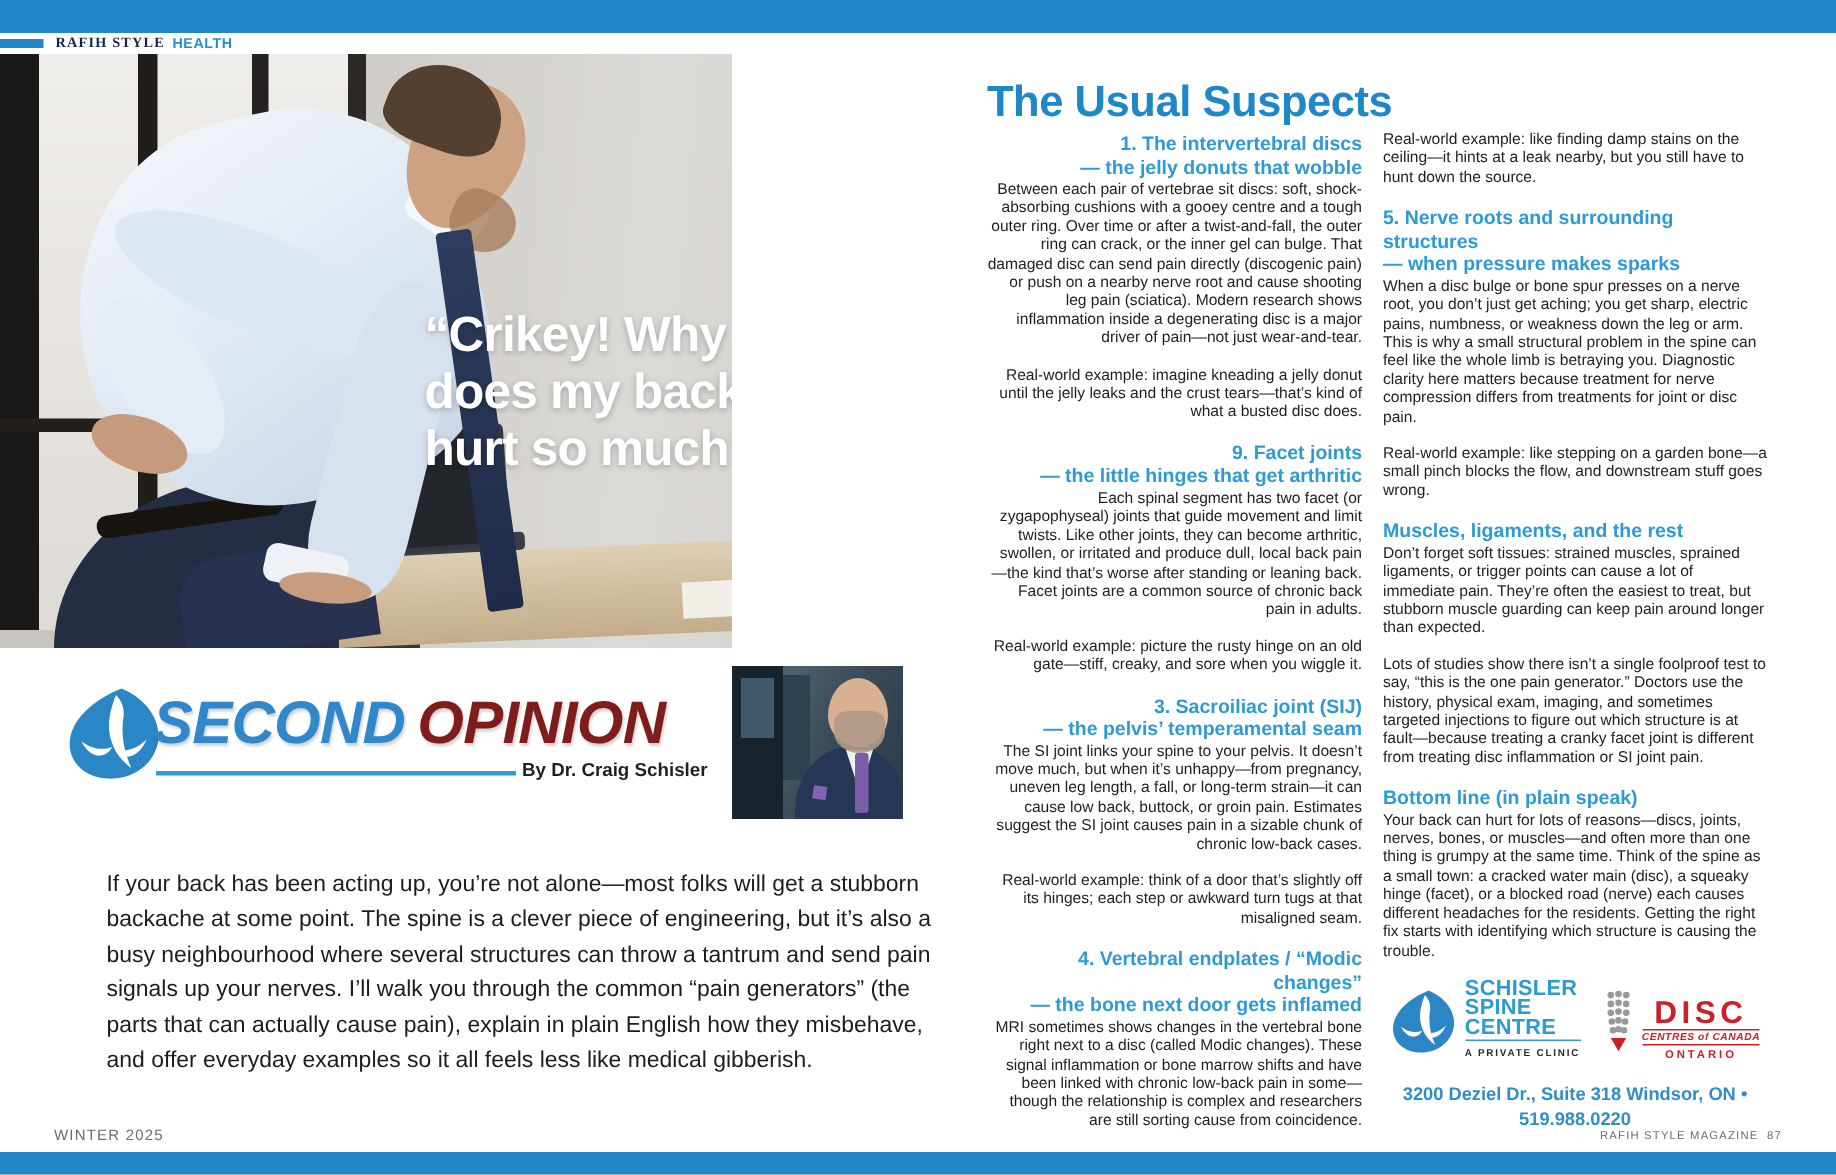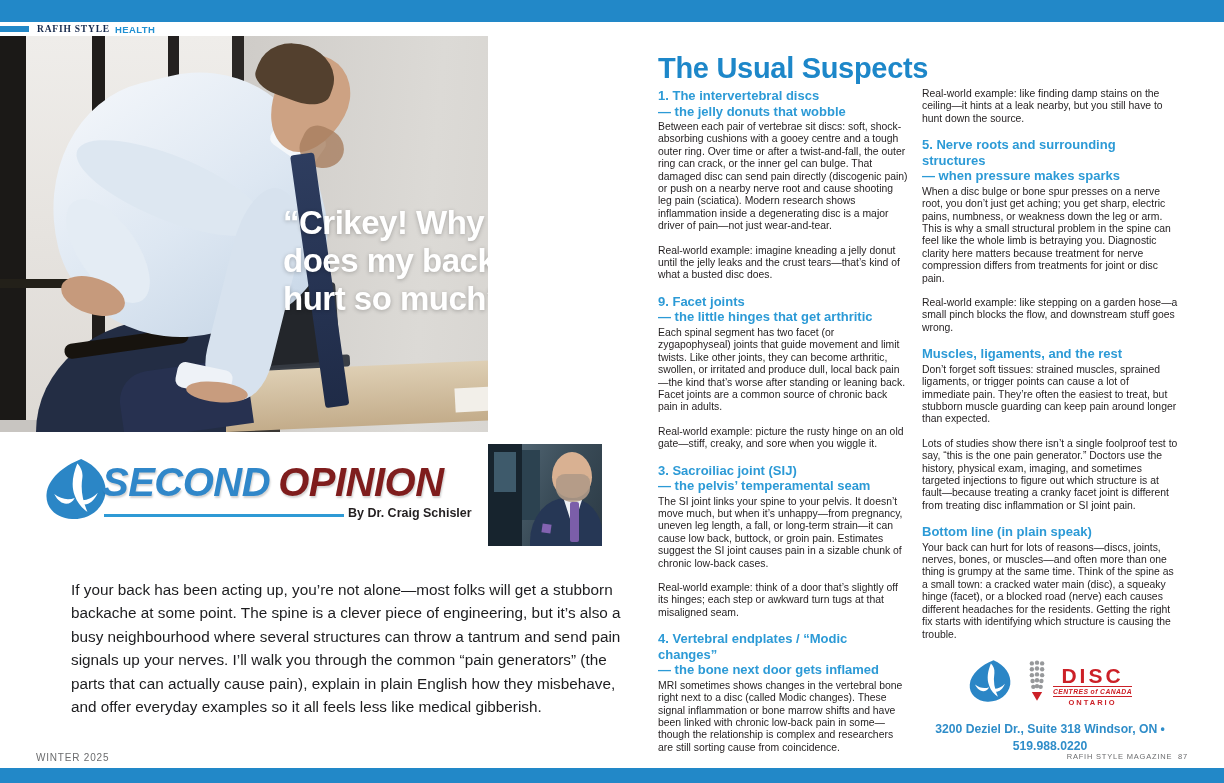--- a/index.html
+++ b/index.html
@@ -73,21 +73,21 @@
   .p-beard{left:68px;top:30px;width:34px;height:28px;background:#b09a87;opacity:.9;border-radius:30% 30% 55% 55%;}
   .p-suit{left:42px;top:54px;width:72px;height:48px;background:#263755;border-radius:50% 45% 0 0/90% 70% 0 0;}
   .p-shirt{left:76px;top:56px;width:18px;height:28px;background:#edf0f4;clip-path:polygon(0 0,100% 0,50% 100%);}
   .p-tie{left:82px;top:58px;width:9px;height:40px;background:#7b5ea9;border-radius:2px;}
   .p-pocket{left:54px;top:80px;width:9px;height:9px;background:#8363b1;transform:rotate(8deg);}
   
   .intro{position:absolute;left:53px;top:560px;width:562px;font-size:15.3px;line-height:23.4px;color:#1d1d1f;margin:18px;}
   
   .art-title{position:absolute;left:658px;top:52px;margin:0;font-size:29px;font-weight:bold;color:#1d87c9;letter-spacing:-.3px;}
   .col{position:absolute;top:88px;}
-  .col1{left:658px;width:250px;}
+  .col1{left:658px;width:250px;text-align:right;}
   .col2{left:922px;width:256px;}
   .col h3{white-space:pre-line;color:#2c9ad6;font-size:13px;line-height:15.5px;font-weight:bold;margin:0 0 2px 0;}
   .col p{font-size:10.4px;line-height:12.4px;margin:0 0 12px 0;color:#221e1f;}
   .col section{margin:0 0 6px 0;}
   
   .logos{display:flex;align-items:center;justify-content:center;gap:14px;margin-top:4px;}
   .schisler{display:flex;align-items:center;gap:6px;}
   .schisler-icon{width:44px;height:56px;}
   .sch-text{line-height:13px;}
   .sch-line{color:#2e9ad4;font-weight:bold;font-size:14.5px;letter-spacing:.2px;}
@@ -207,21 +207,21 @@
       <p>MRI sometimes shows changes in the vertebral bone right next to a disc (called Modic changes). These signal inflammation or bone marrow shifts and have been linked with chronic low-back pain in some—though the relationship is complex and researchers are still sorting cause from coincidence.</p>
     </section>
   </div>
 
   <div class="col col2">
     <p>Real-world example: like finding damp stains on the ceiling—it hints at a leak nearby, but you still have to hunt down the source.</p>
     <section>
       <h3>5. Nerve roots and surrounding structures
 — when pressure makes sparks</h3>
       <p>When a disc bulge or bone spur presses on a nerve root, you don’t just get aching; you get sharp, electric pains, numbness, or weakness down the leg or arm. This is why a small structural problem in the spine can feel like the whole limb is betraying you. Diagnostic clarity here matters because treatment for nerve compression differs from treatments for joint or disc pain.</p>
-      <p>Real-world example: like stepping on a garden hose—a small pinch blocks the flow, and downstream stuff goes wrong.</p>
+      <p>Real-world example: like stepping on a garden bone—a small pinch blocks the flow, and downstream stuff goes wrong.</p>
     </section>
     <section>
       <h3>Muscles, ligaments, and the rest</h3>
       <p>Don’t forget soft tissues: strained muscles, sprained ligaments, or trigger points can cause a lot of immediate pain. They’re often the easiest to treat, but stubborn muscle guarding can keep pain around longer than expected.</p>
     </section>
     <section>
       <p>Lots of studies show there isn’t a single foolproof test to say, “this is the one pain generator.” Doctors use the history, physical exam, imaging, and sometimes targeted injections to figure out which structure is at fault—because treating a cranky facet joint is different from treating disc inflammation or SI joint pain.</p>
     </section>
     <section>
       <h3>Bottom line (in plain speak)</h3>
@@ -229,20 +229,26 @@
     </section>
 
     <div class="logos">
       <div class="schisler">
         <svg class="schisler-icon" viewBox="0 0 100 100">
           <path d="M58 3 C 30 14 6 34 4 58 C 2 80 20 96 44 97 C 70 98 92 82 96 58 C 99 36 84 14 58 3 Z" fill="#2b86c6"></path>
           <path d="M52 10 C 45 28 42 44 48 60 C 52 72 60 80 68 86 C 60 68 57 50 60 32 C 61 22 57 15 52 10 Z" fill="#ffffff"></path>
           <path d="M16 58 C 26 66 38 68 48 64 C 42 76 26 78 16 58 Z" fill="#ffffff"></path>
           <path d="M84 56 C 74 66 62 70 52 66 C 58 80 76 76 84 56 Z" fill="#ffffff"></path>
         </svg>
+        <div class="sch-text">
+          <div class="sch-line">SCHISLER</div>
+          <div class="sch-line">SPINE</div>
+          <div class="sch-line">CENTRE</div>
+          <div class="sch-tag">A PRIVATE CLINIC</div>
+        </div>
       </div>
       <div class="disc">
         <div class="disc-row">
           <svg class="disc-icon" viewBox="0 0 30 60">
             <g fill="#97999b">
               <circle cx="8" cy="6" r="3"></circle>
                 <circle cx="15" cy="5" r="3"></circle>
                 <circle cx="22" cy="6" r="3"></circle>
               <circle cx="8" cy="14" r="3"></circle>
                 <circle cx="15" cy="13" r="3"></circle>

